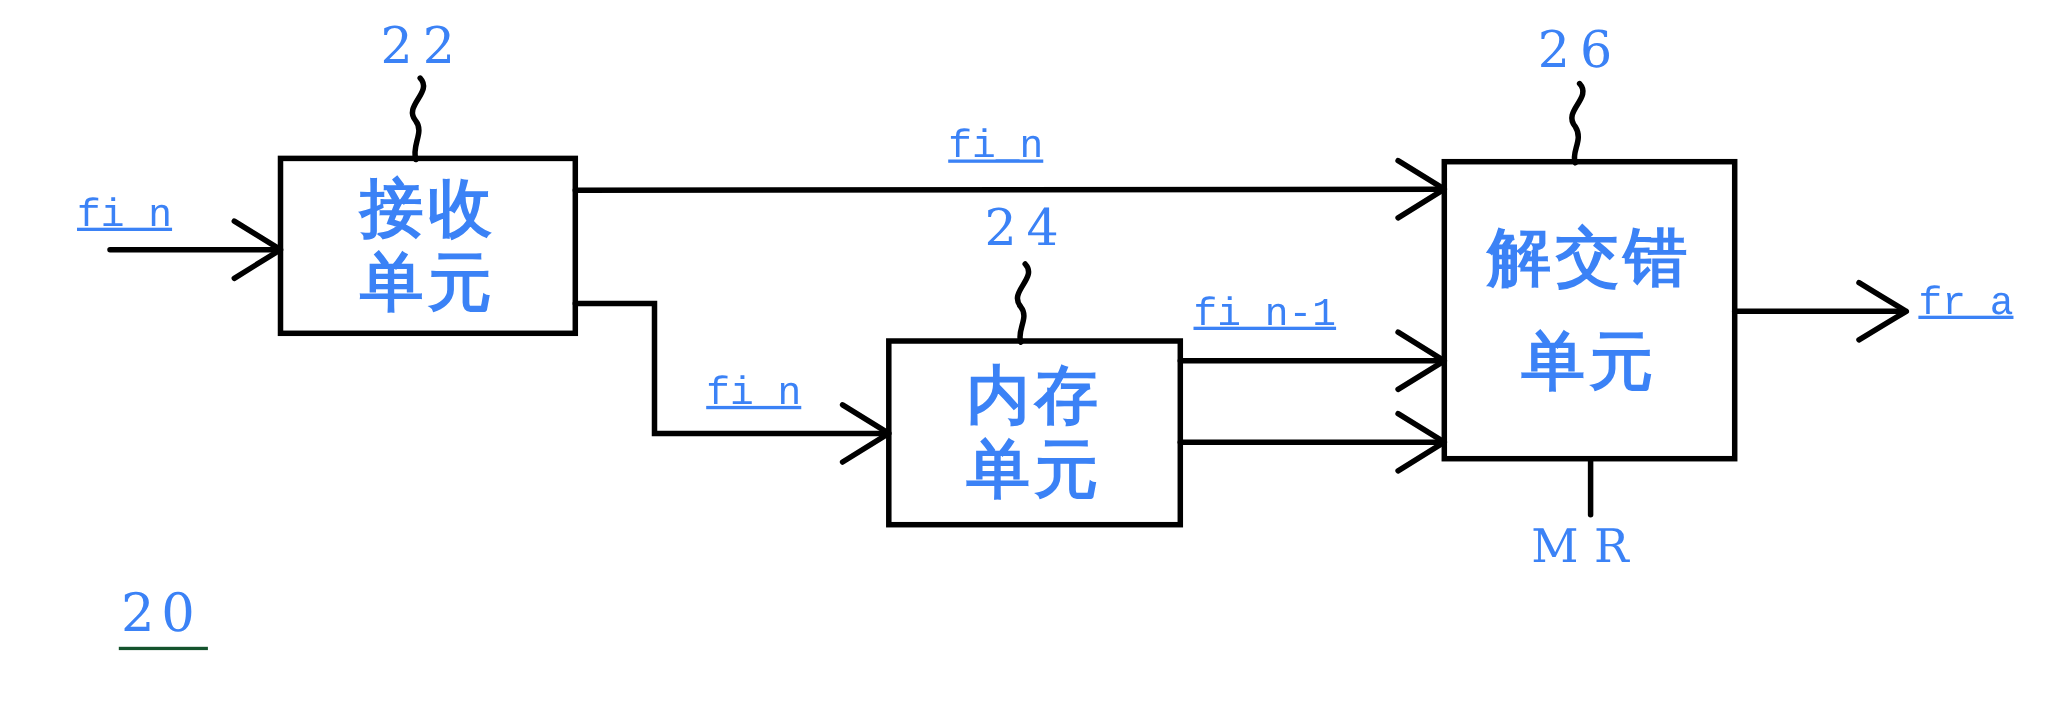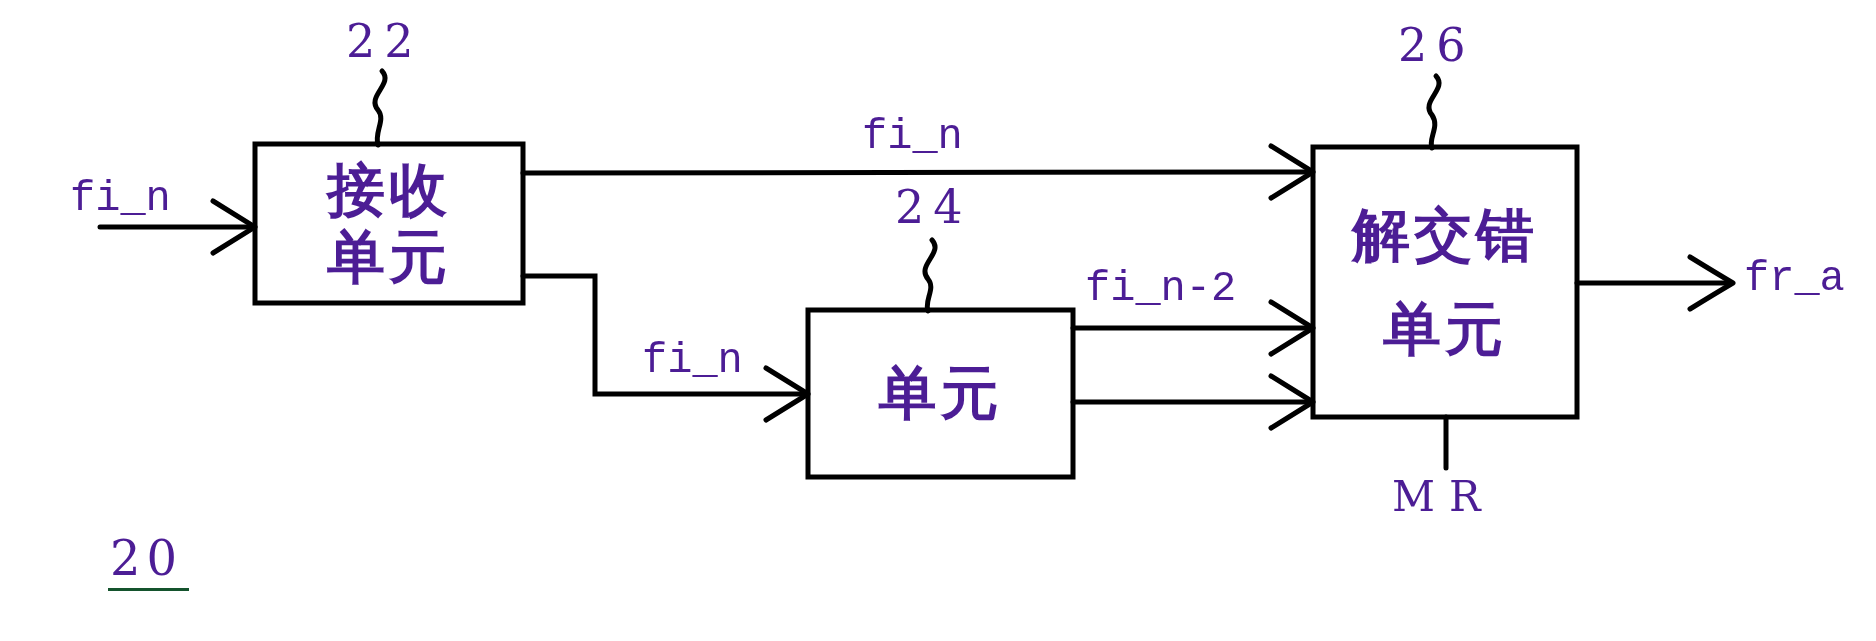--- a/index.html
+++ b/index.html
@@ -15,21 +15,21 @@
     overflow: hidden;
     font-family: "Liberation Sans", sans-serif;
   }
   #stage svg {
     position: absolute;
     left: 0;
     top: 0;
   }
   .abs {
     position: absolute;
-    color: #4c1d95;
+    color: #3b82f6;
     white-space: nowrap;
   }
   
   .block-title {
     display: flex;
     flex-direction: column;
     align-items: center;
     justify-content: center;
     text-align: center;
     font-family: "Liberation Sans", sans-serif;
@@ -41,22 +41,23 @@
   
   .refnum {
     font-family: "DejaVu Serif", serif;
     font-size: 46px;
     letter-spacing: 9px;
     line-height: 1;
   }
   
   .signal {
     font-family: "Liberation Mono", monospace;
-    font-size: 42px;
+    font-size: 36px;
     line-height: 1;
+    text-decoration: underline;
   }
   .mr-label {
     font-family: "DejaVu Serif", serif;
     font-size: 42px;
     letter-spacing: 14px;
     line-height: 1;
     text-align: center;
   }
   .fig-number {
     font-family: "DejaVu Serif", serif;
@@ -102,33 +103,34 @@
 
       <path d="M 1446 417 L 1446 468"></path>
     </g>
   </svg>
 
   <div class="abs block-title" style="left:255px; top:144px; width:268px; height:159px;">
     <span>接收</span>
     <span>单元</span>
   </div>
   <div class="abs block-title" style="left:808px; top:310px; width:265px; height:167px;">
+    <span>内存</span>
     <span>单元</span>
   </div>
   <div class="abs block-title" style="left:1313px; top:147px; width:264px; height:270px;gap:28px;">
     <span>解交错</span>
     <span>单元</span>
   </div>
 
   <div class="abs refnum" style="left:346px; top:18px;">22</div>
   <div class="abs refnum" style="left:895px; top:184px;">24</div>
   <div class="abs refnum" style="left:1398px; top:22px;">26</div>
 
   <div class="abs signal" style="left:70px; top:178px;">fi_n</div>
   <div class="abs signal" style="left:862px; top:116px;">fi_n</div>
   <div class="abs signal" style="left:642px; top:340px;">fi_n</div>
-  <div class="abs signal" style="left:1085px; top:268px;">fi_n-2</div>
+  <div class="abs signal" style="left:1085px; top:268px;">fi_n-1</div>
   <div class="abs signal" style="left:1744px; top:258px;">fr_a</div>
   <div class="abs mr-label" style="left:1392px; top:476px;">MR</div>
 
   <div class="abs fig-number" style="left:108px; top:534px;">20</div>
 
 </div>
 
 </body></html>

